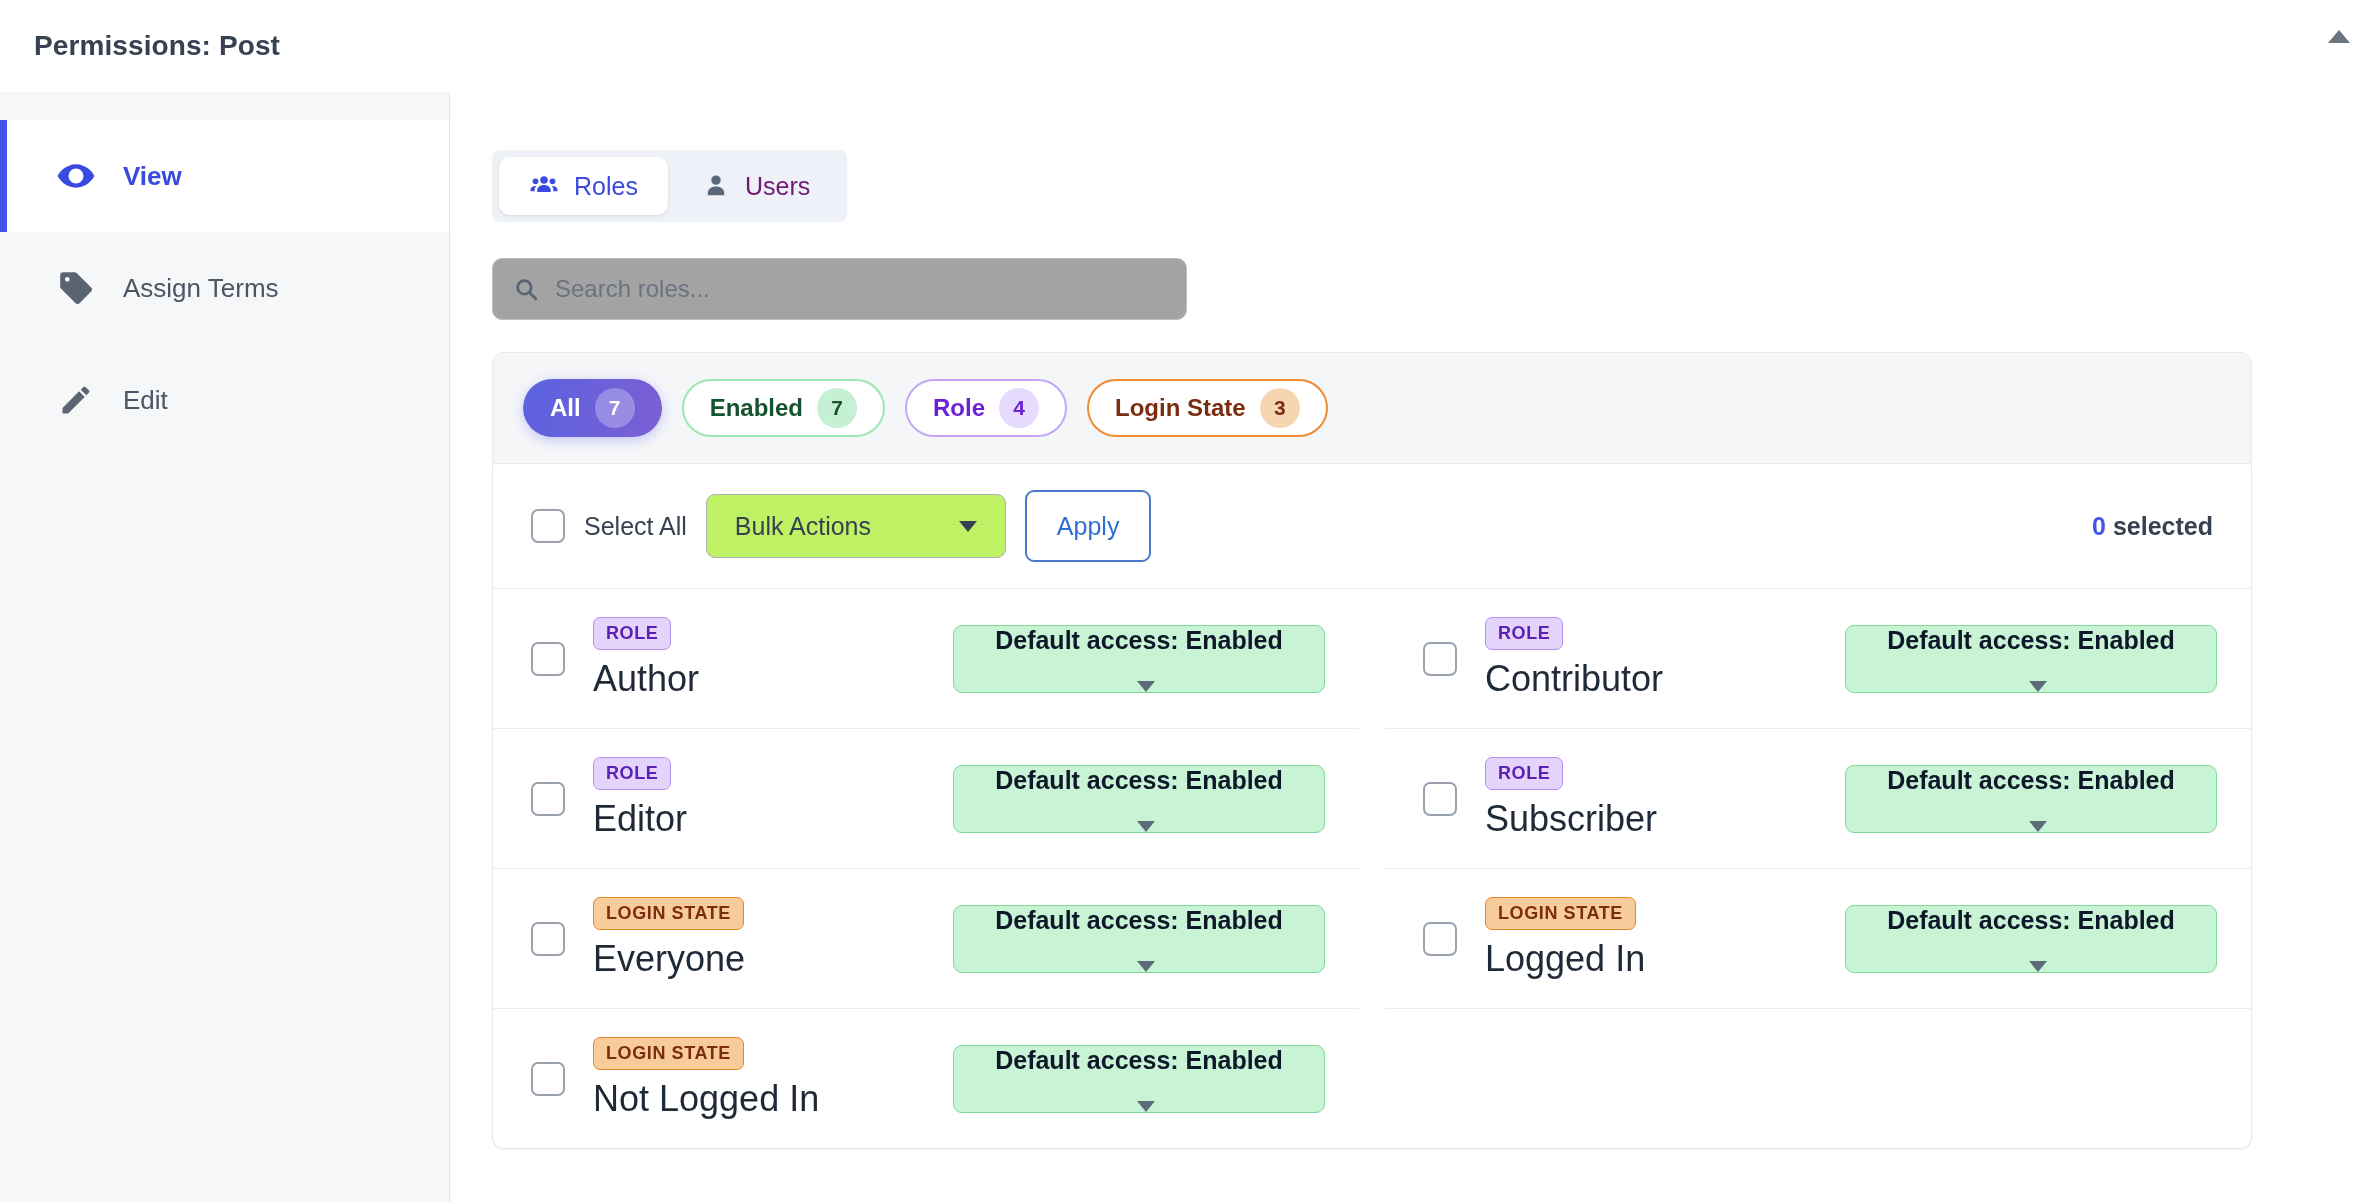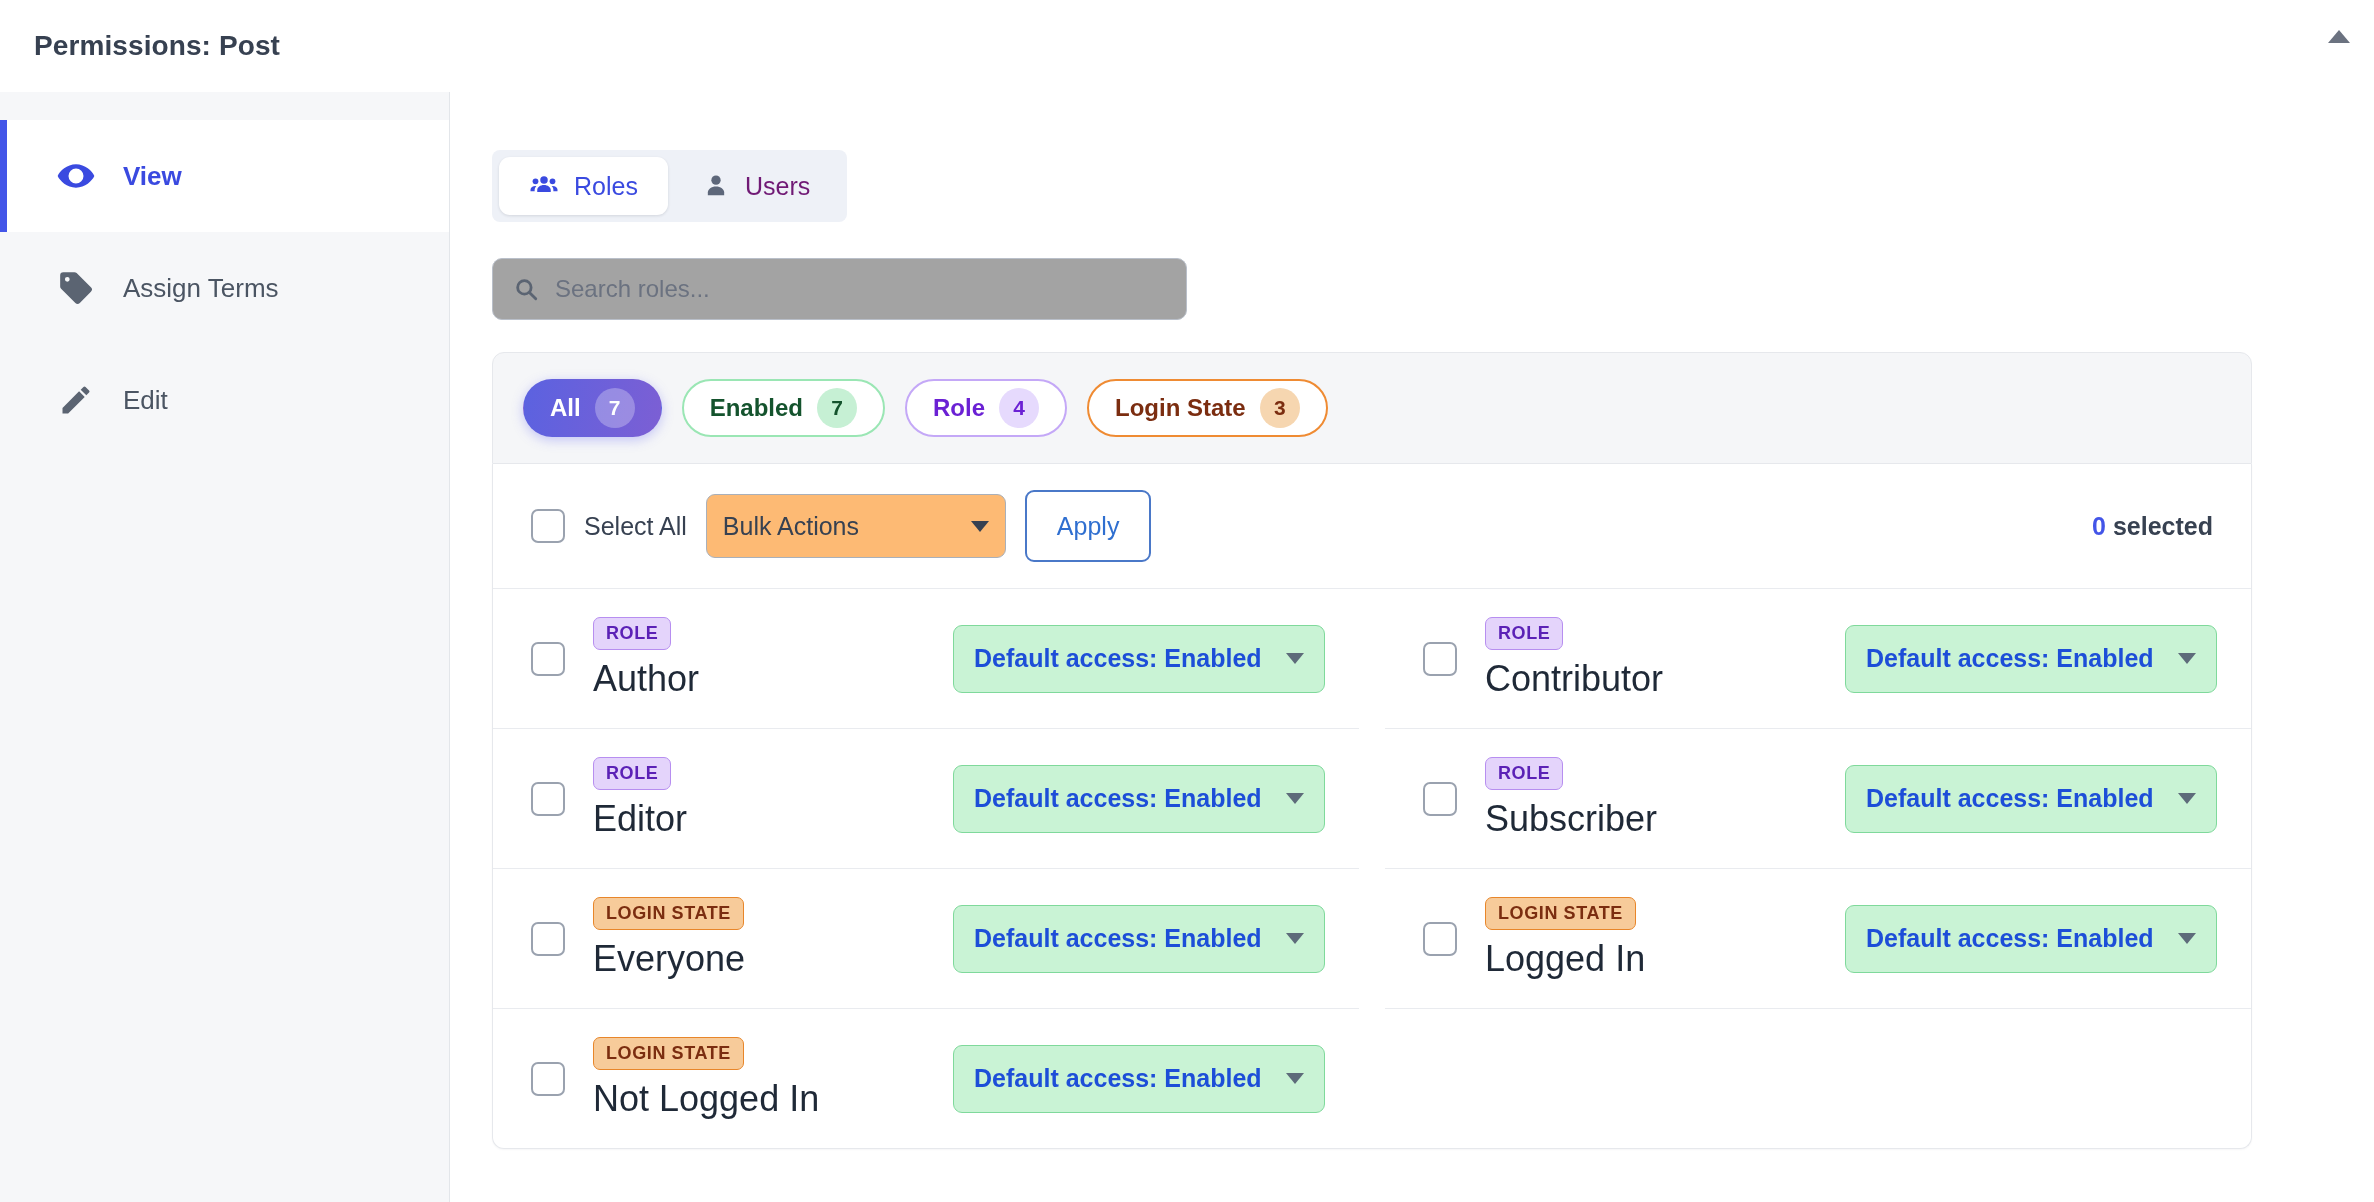--- a/index.html
+++ b/index.html
@@ -195,24 +195,24 @@
     background:#fff;
     flex:0 0 34px;
     cursor:pointer;
   }
   .bulk-label{ font-size:25px; color:#374151; }
   .bulk-select{
     display:flex;align-items:center;justify-content:space-between;
     width:300px;height:64px;
     border:1px solid #a9b0ba;
     border-radius:9px;
-    padding:0 16px;
+    padding:0 28px;
     font-size:25px;
     color:#374151;
-    background:#fdba74;
+    background:#bef264;
     cursor:pointer;
   }
   .bulk-select .chev{
     width:0;height:0;
     border-left:9px solid transparent;
     border-right:9px solid transparent;
     border-top:11px solid #374151;
     margin-left:12px;
   }
   .apply-btn{
@@ -265,23 +265,24 @@
   .access-select{
     margin-left:auto;
     display:flex;align-items:center;justify-content:space-between;
     width:372px;height:68px;
     background:#c9f3d5;
     border:1px solid #7fd99b;
     border-radius:9px;
     padding:0 20px;
     font-size:25px;
     font-weight:bold;
-    color:#1d4ed8;
+    color:#0f172a;
     cursor:pointer;
     white-space:nowrap;
+    flex-direction:column;
   }
   .access-select .chev{
     width:0;height:0;
     border-left:9px solid transparent;
     border-right:9px solid transparent;
     border-top:11px solid #5d6b7a;
     margin-left:14px;
   }
 </style>
 </head>

